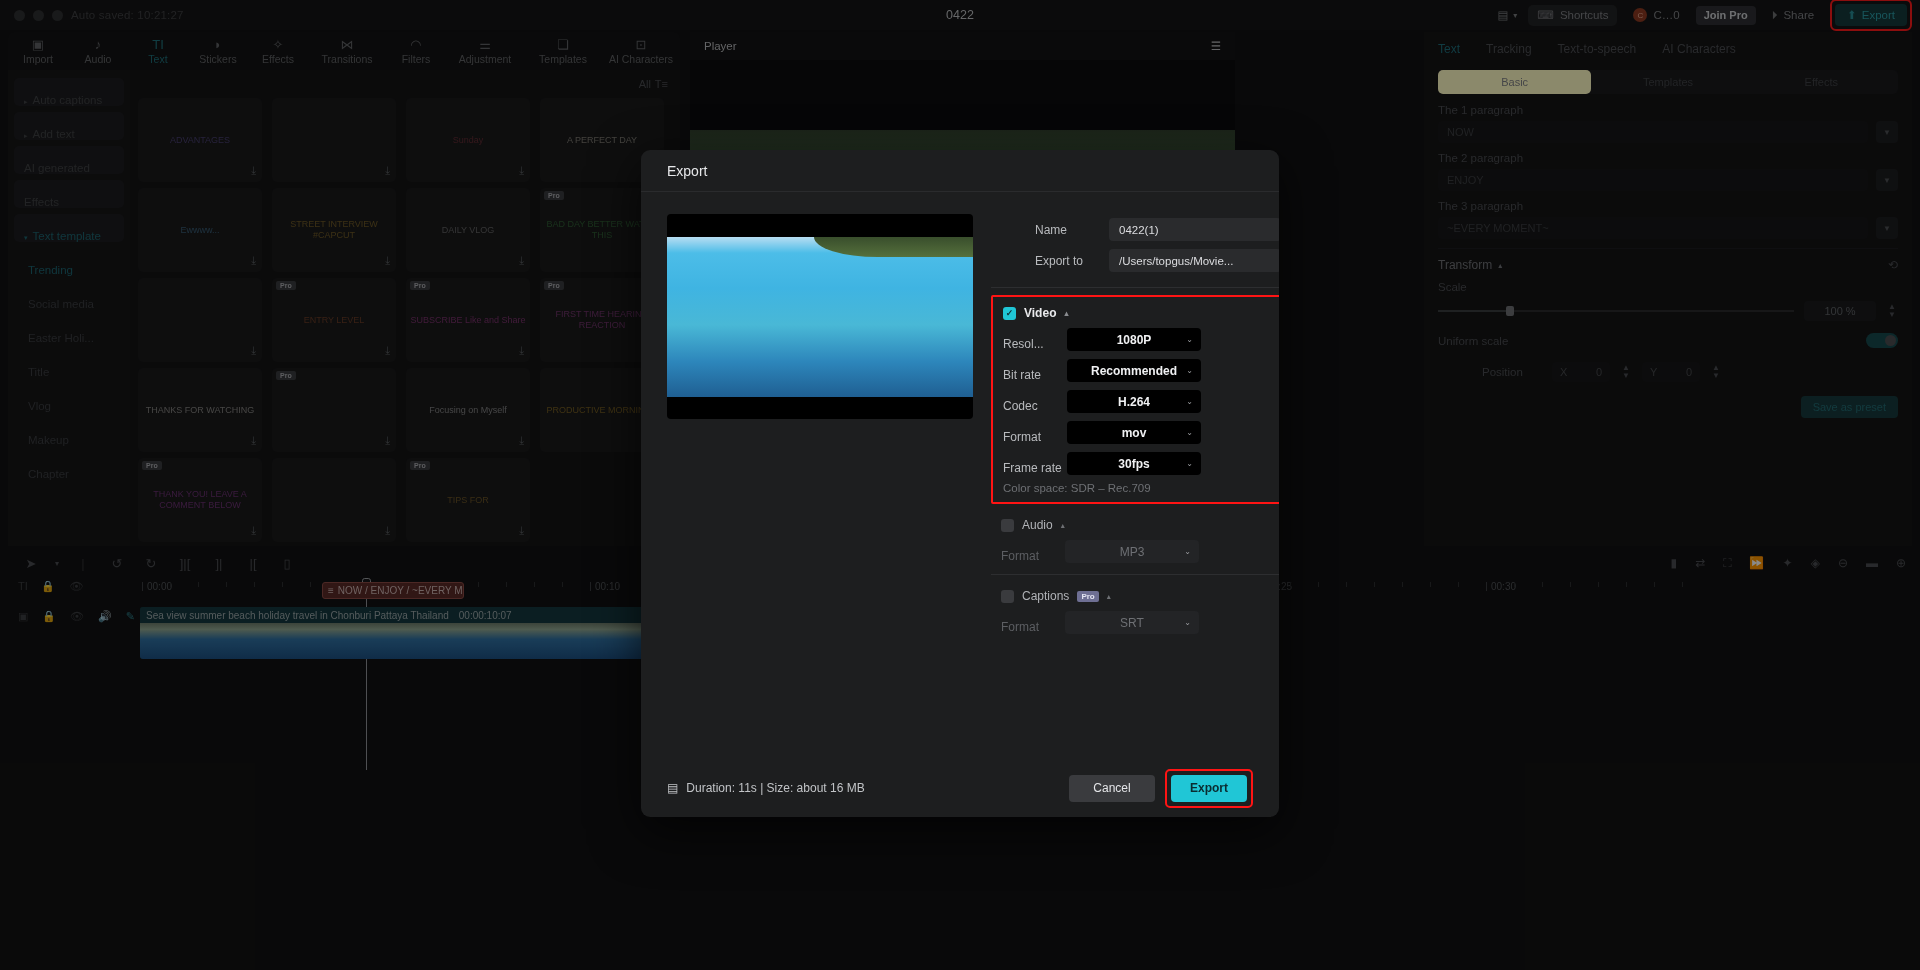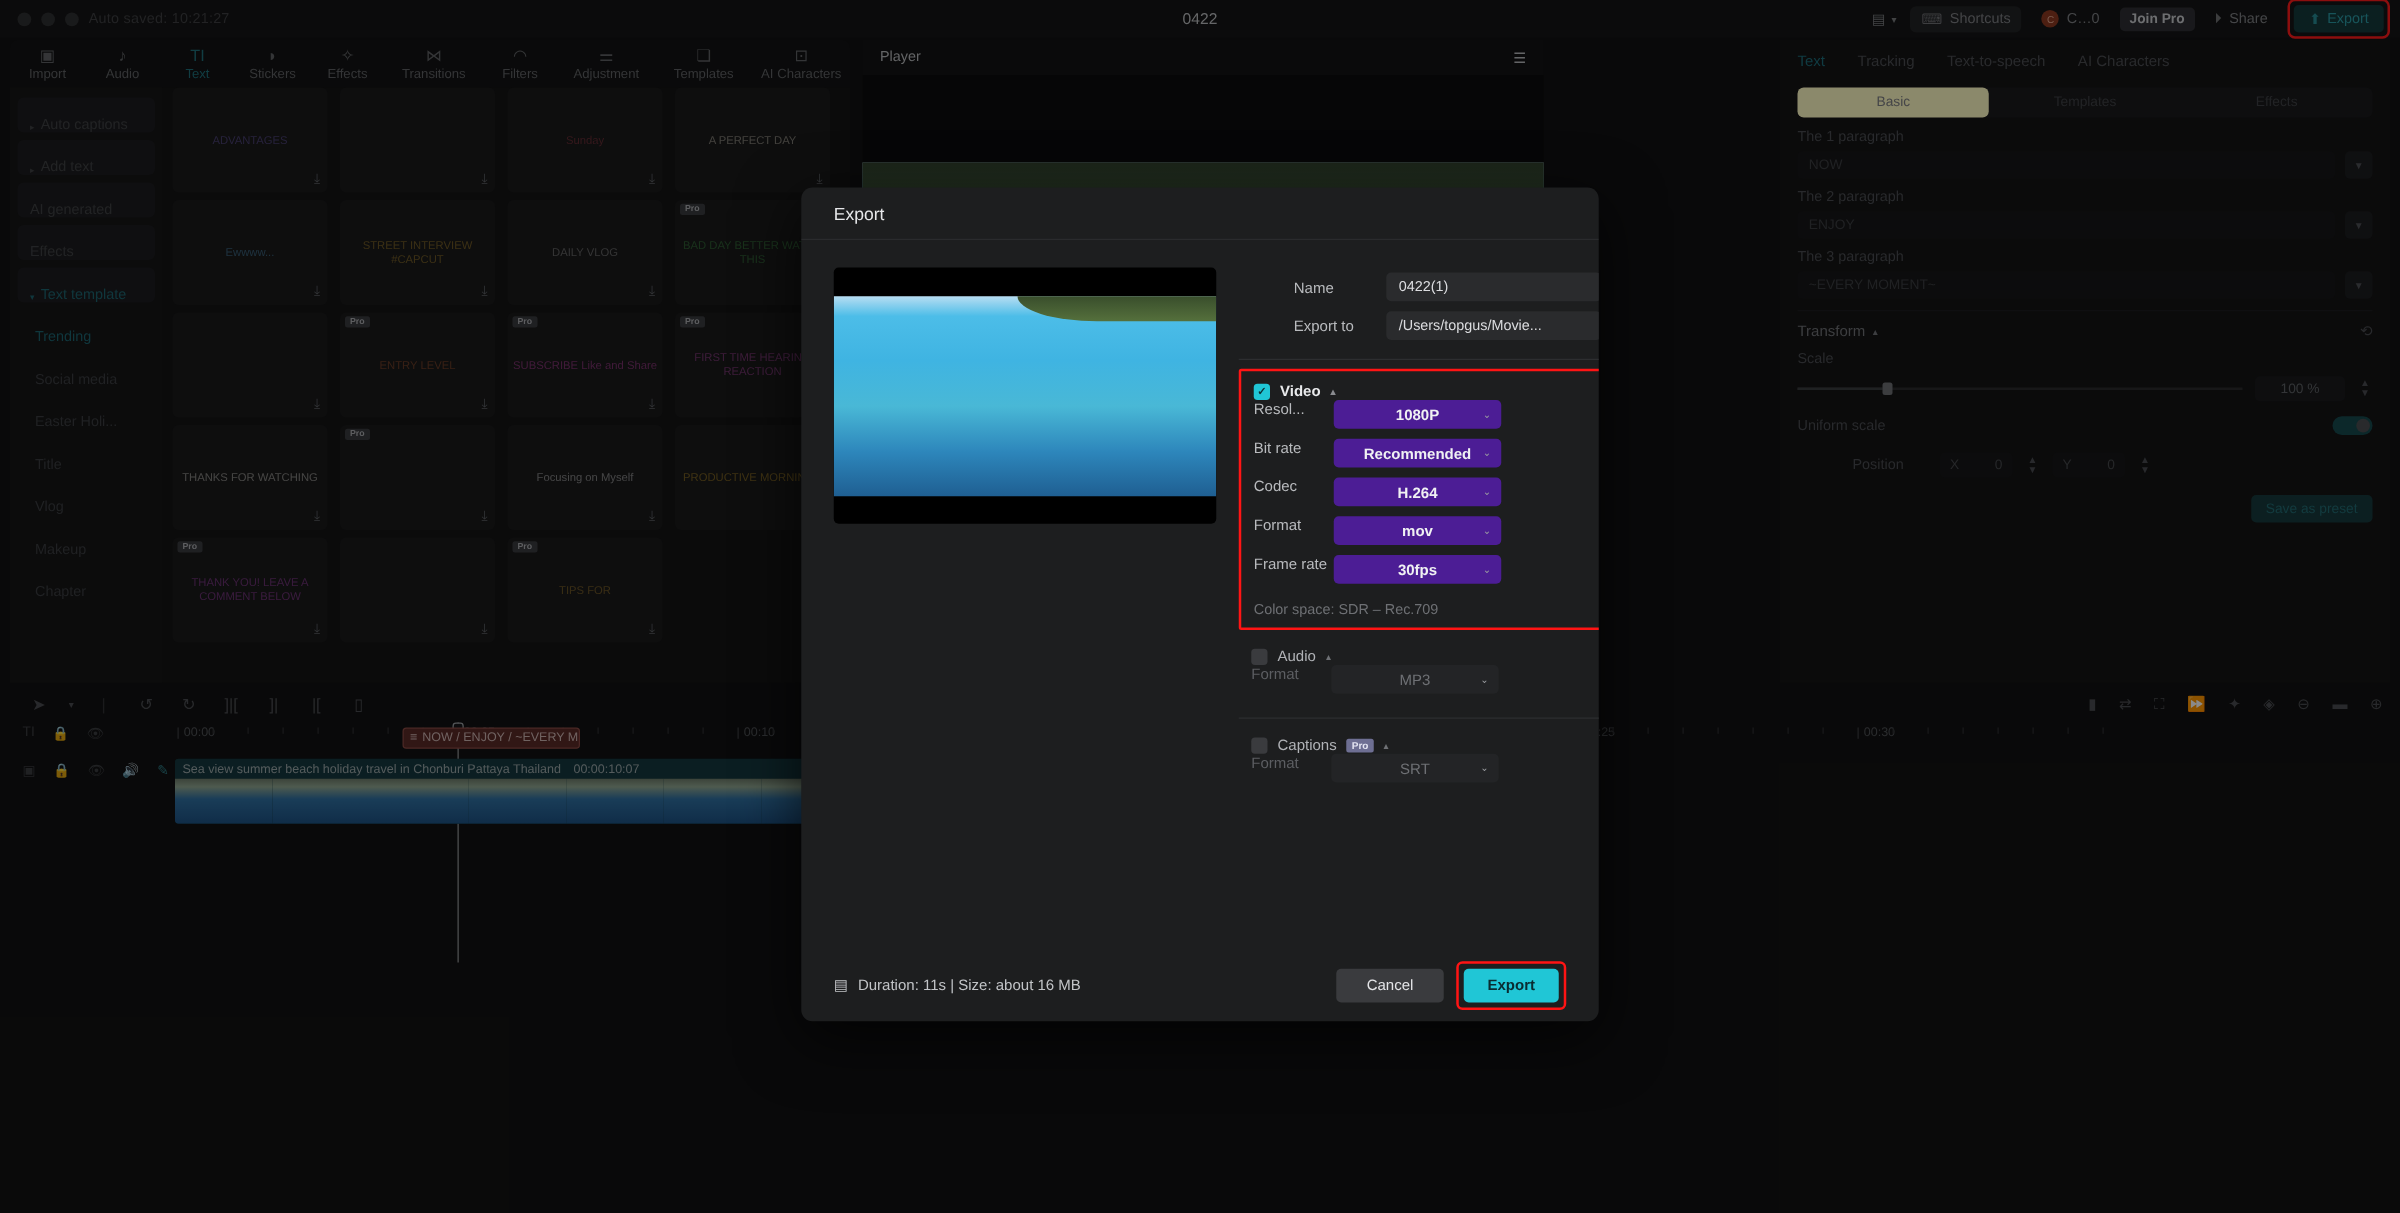--- a/index.html
+++ b/index.html
@@ -200,24 +200,24 @@
             display:flex; align-items:center; padding:0 10px; font-size:11.5px; color:#dcdde0; }
   .fbtn { width:23px; height:23px; background:#2f3032; border-radius:4px; margin-left:7px;
           display:flex; align-items:center; justify-content:center; font-size:11px; color:#c7c9cd; }
   .hr { height:1px; background:#2d2e30; margin:11px 0 0; }
   .redbox { border:2px solid #ff1414; border-radius:2px; margin-top:7px; padding:9px 0 8px; }
   .chk-row { display:flex; align-items:center; gap:8px; padding-left:10px; font-size:12px;
              color:#e9eaec; font-weight:bold; }
   .chk { width:13px; height:13px; border-radius:3px; background:#20c6d6;
          display:flex; align-items:center; justify-content:center; color:#0e2f33; font-size:9px; }
   .chk.off { background:#3a3b3e; }
-  .sel-row { display:flex; align-items:flex-start; height:31px; padding-left:10px; }
+  .sel-row { display:flex; align-items:flex-end; height:31px; padding-left:10px; }
   .sel-label { width:64px; font-size:12px; color:#b9bbbe; }
   .sel-label.dim { color:#5c5e62; }
-  .select { width:134px; height:23px; background:#4c1d95; border-radius:4px; position:relative;
+  .select { width:134px; height:23px; background:#000000; border-radius:4px; position:relative;
             display:flex; align-items:center; justify-content:center;
             font-size:12px; font-weight:bold; color:#f0f1f3; }
   .select.dim { background:#232426; color:#6e7074; font-weight:normal; }
   .select .chev { position:absolute; right:8px; font-size:8px; color:#9b9da1; font-weight:normal; }
   .cspace { padding-left:10px; margin-top:7px; font-size:11.5px; color:#6e7074; }
   .sec-gap { height:14px; }
   .scrollbar { position:absolute; right:-10px; top:0; width:4px; height:352px; border-radius:2px; background:#3d3e41; }
   .pro-badge { background:#6e6f93; color:#e4e5f2; font-size:8px; font-weight:bold;
                padding:1px 4px; border-radius:2px; }
   .dlg-foot { position:absolute; left:0; bottom:0; width:638px; height:58px;
@@ -352,20 +352,24 @@
       </div>
     <div class="side-item sub">
       <span>Makeup</span>
       </div>
     <div class="side-item sub">
       <span>Chapter</span>
       </div>
   </div>
 
   <div class="gallery">
+    <div class="gal-head">
+      <span>All</span>
+      <span>T≡</span>
+    </div>
     <div class="grid" id="gallery-grid">
         <div class="card">
           <span class="title" style="color:#6c5bb0">ADVANTAGES</span>
           <span class="dl">⤓</span>
         </div>
         <div class="card">
           <span class="title" style="color:#777"></span>
           <span class="dl">⤓</span>
         </div>
         <div class="card">

